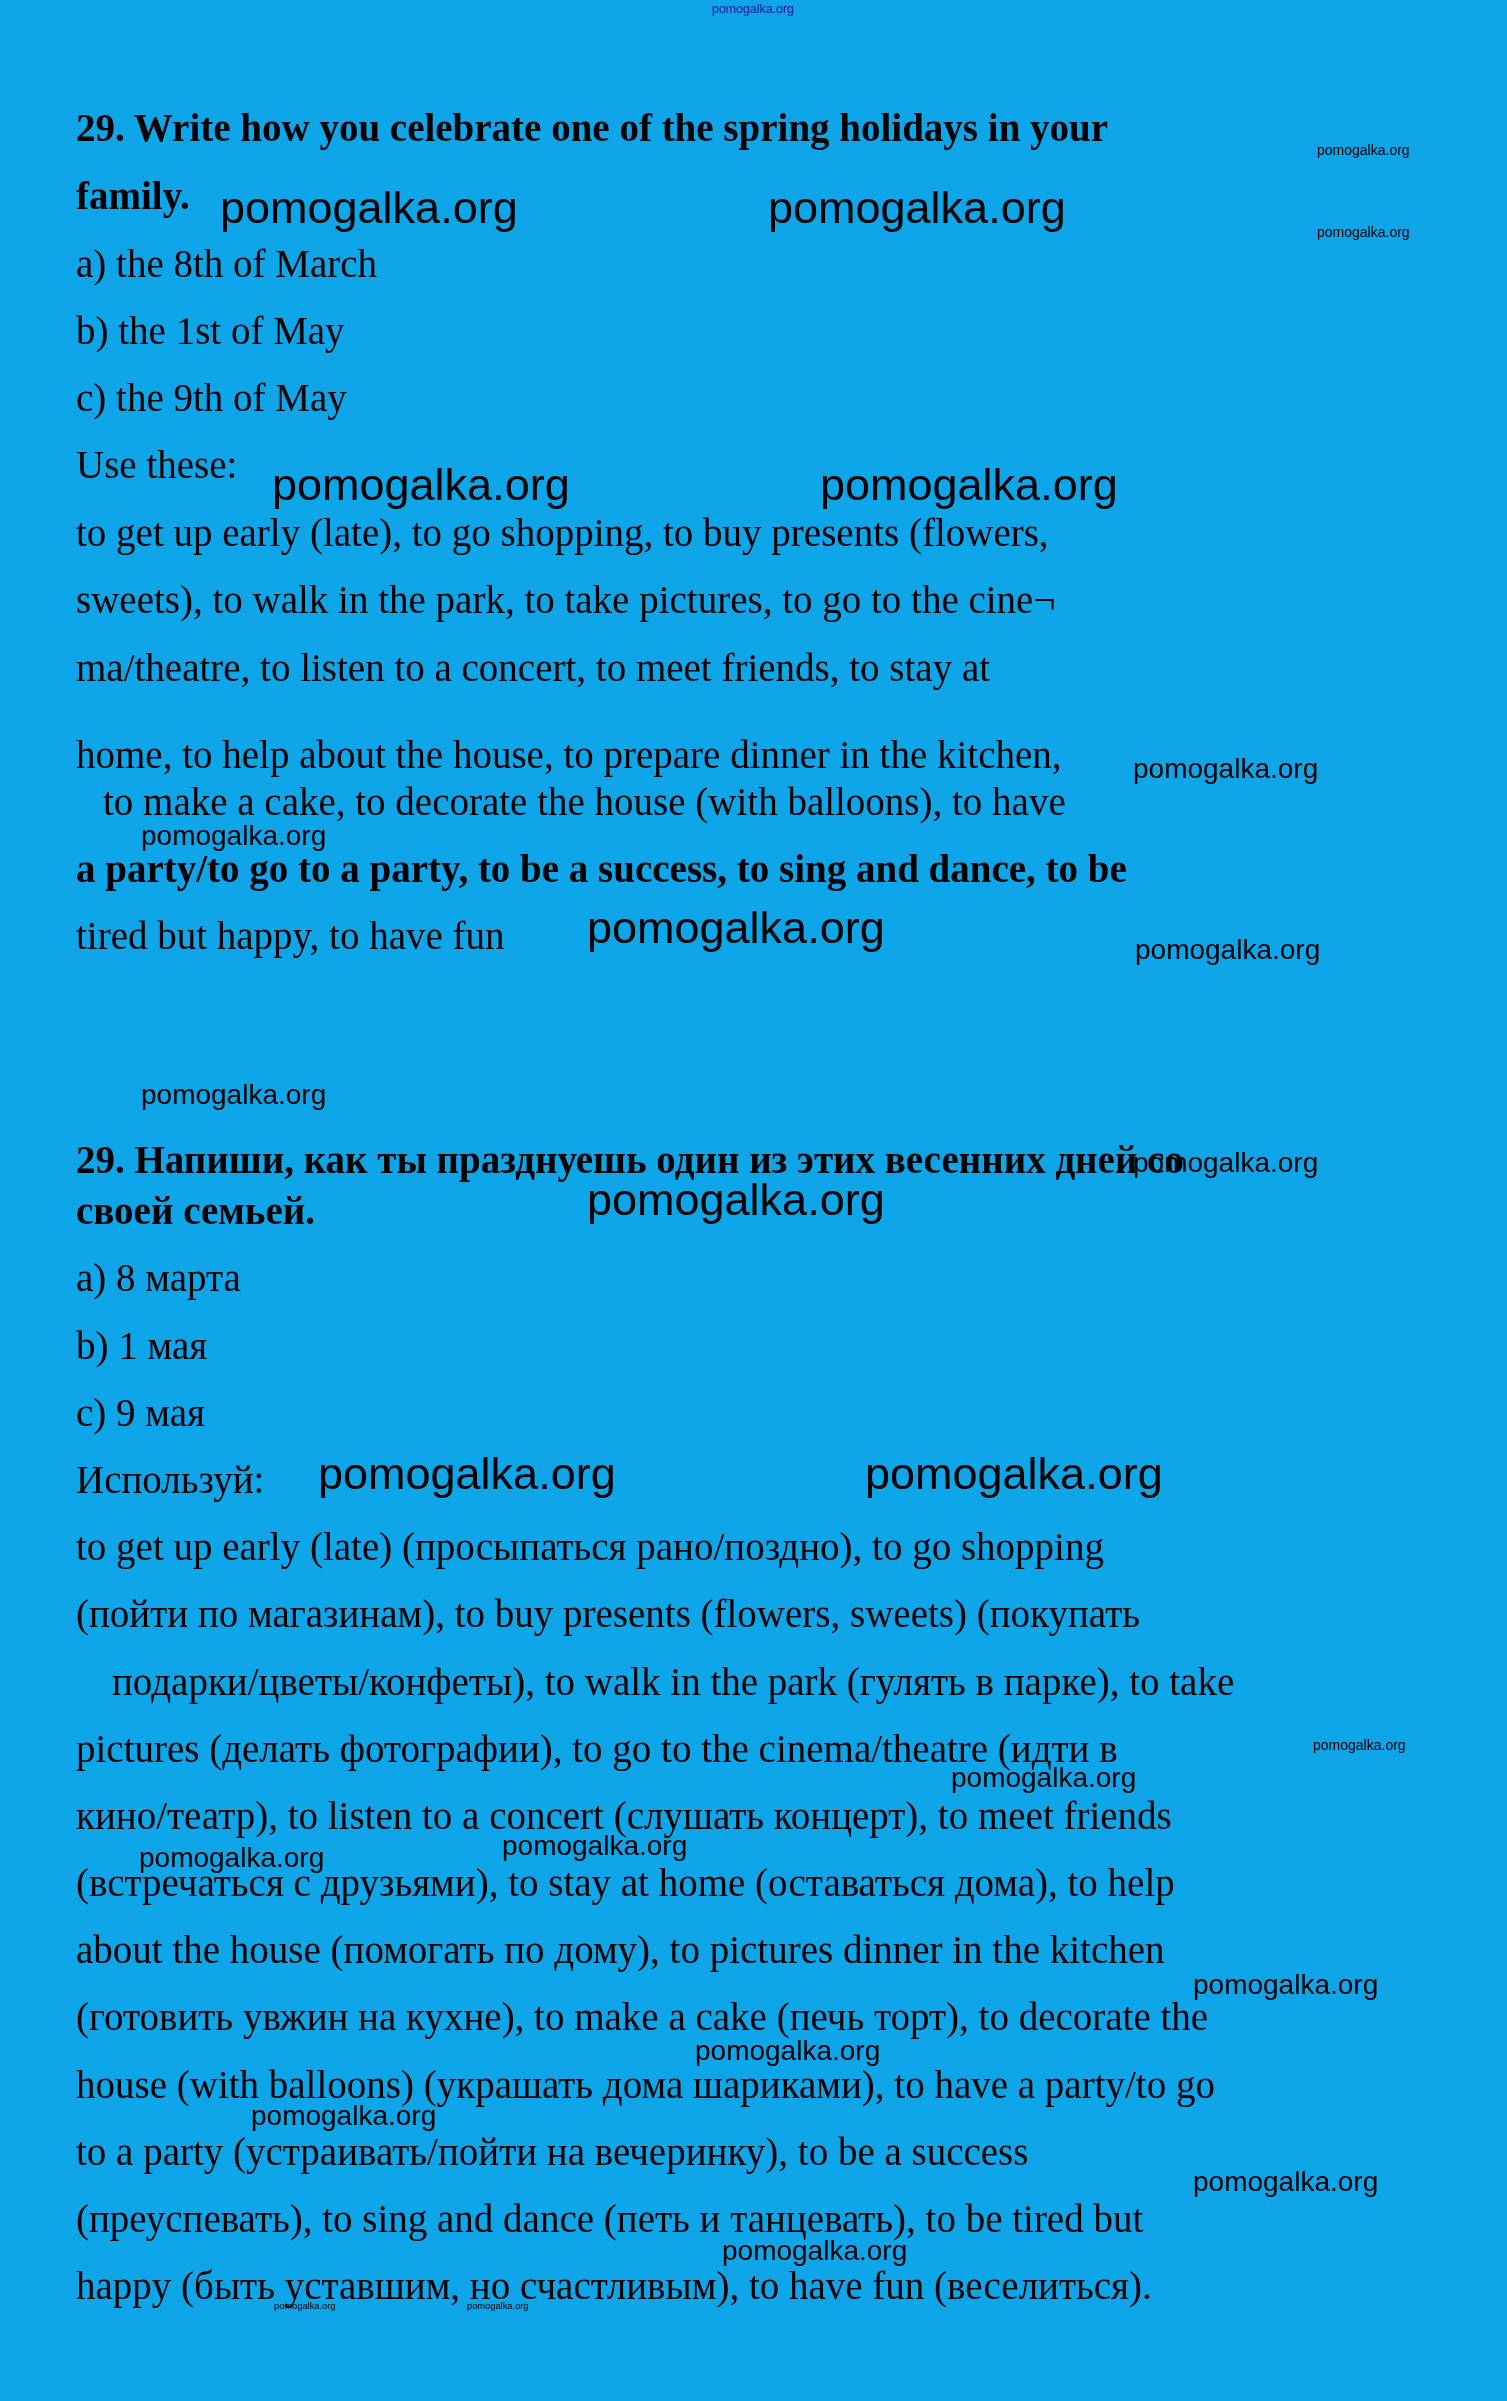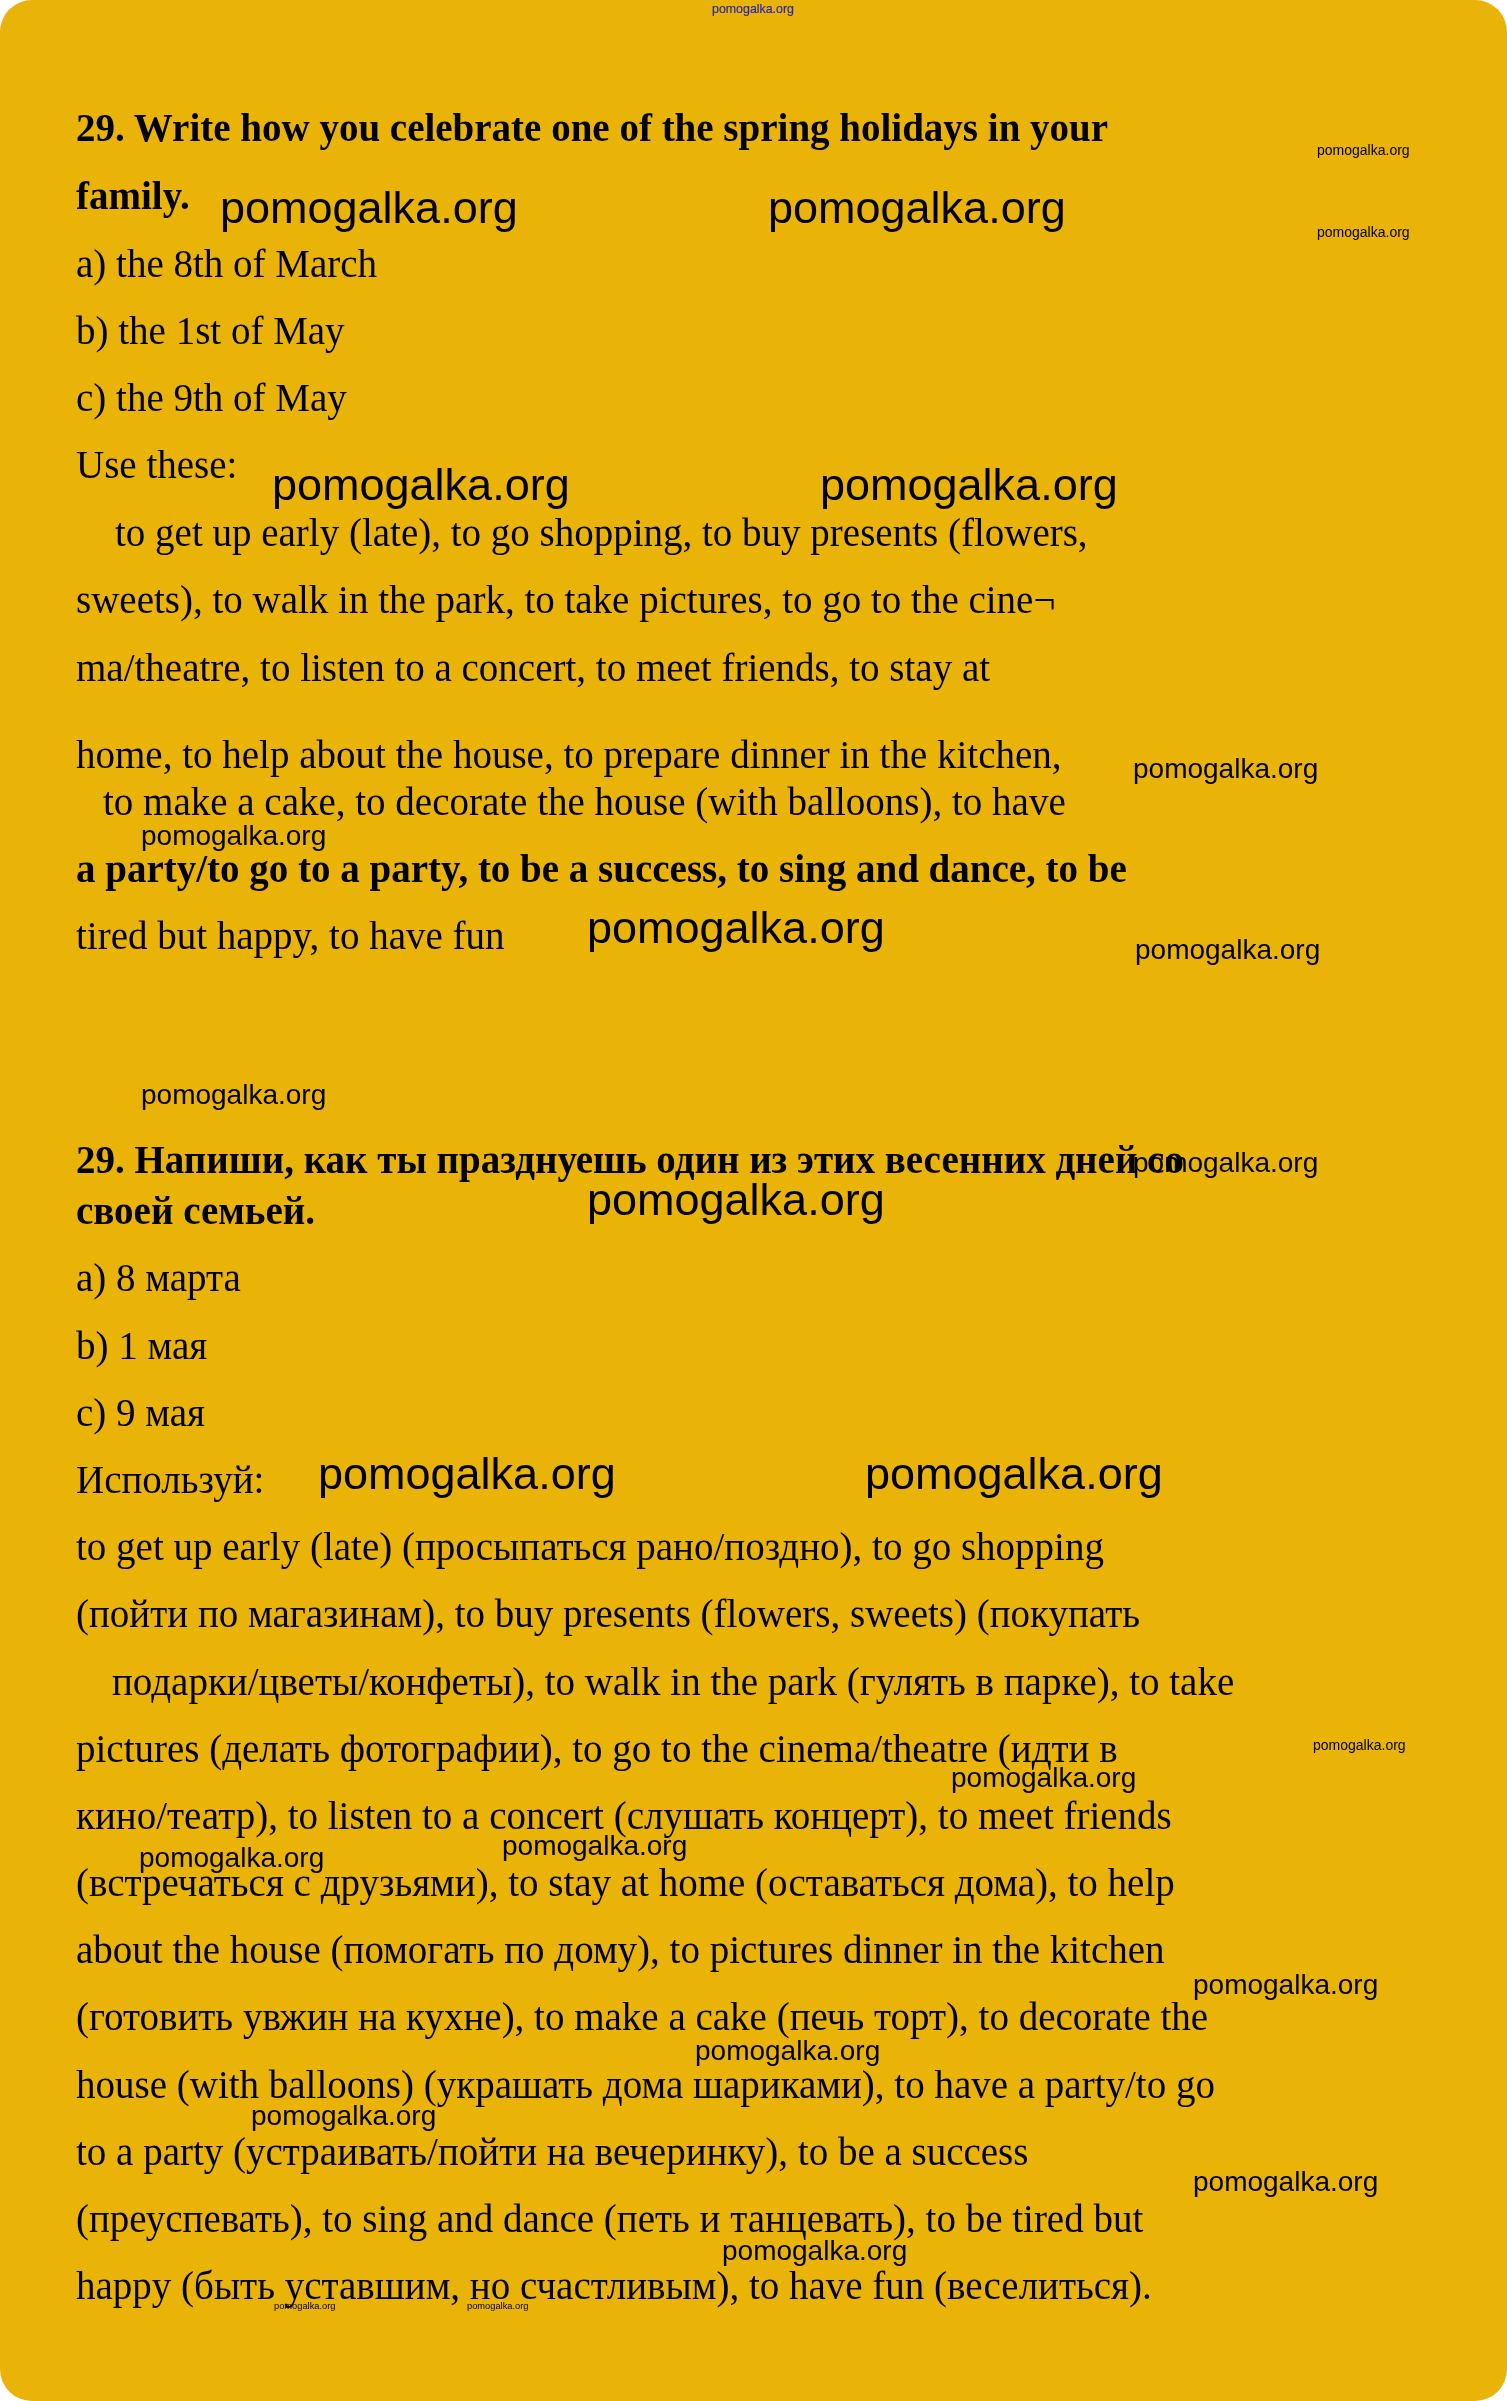--- a/index.html
+++ b/index.html
@@ -1,17 +1,17 @@
 <!DOCTYPE html>
 <html style="font-size:12.4px"><head>
 <meta charset="utf-8">
 <style>
   html, body { margin: 0; padding: 0; background: #ffffff; }
   body { width: 1507px; height: 2401px; position: relative; overflow: hidden; }
-  .page { position: absolute; left: 0; top: 0; width: 1507px; height: 2401px; background: #eab308; border-radius: 32px; }
+  .page { position: absolute; left: 0; top: 0; width: 1507px; height: 2401px; background: #0ea5e9; }
   .serif { font-family: "Liberation Serif", "DejaVu Serif", serif; color: #000; white-space: nowrap; }
   .line { position: absolute; left: 76px; font-size: 39px; line-height: 51px; }
   .bold { font-weight: bold; }
   .wm { position: absolute; font-family: "Liberation Sans", "DejaVu Sans", sans-serif; color: #000; white-space: nowrap; }
   .wm-xl { font-size: 45px; }
   .wm-md { font-size: 28px; }
   .wm-sm { font-size: 14px; }
   .wm-xs { font-size: 9.3px; }
   .wm-top { font-size: 12.4px; color: #2a2ab0; -webkit-text-stroke: 0.2px #2a2ab0; }
 </style>
@@ -24,21 +24,21 @@
 
   <section>
     <div class="serif line bold" style="top:102px;">29. Write how you celebrate one of the spring holidays in your</div>
     <div class="serif line bold" style="top:170px;">family.</div>
 
     <div class="serif line" style="top:238px;">a) the 8th of March</div>
     <div class="serif line" style="top:305px;">b) the 1st of May</div>
     <div class="serif line" style="top:372px;">c) the 9th of May</div>
     <div class="serif line" style="top:439px;">Use these:</div>
 
-    <div class="serif line" style="top:507px;margin-left:39px;">to get up early (late), to go shopping, to buy presents (flowers,</div>
+    <div class="serif line" style="top:507px;">to get up early (late), to go shopping, to buy presents (flowers,</div>
     <div class="serif line" style="top:574px;">sweets), to walk in the park, to take pictures, to go to the cine¬</div>
     <div class="serif line" style="top:642px;">ma/theatre, to listen to a concert, to meet friends, to stay at</div>
     <div class="serif line" style="top:709px;margin-top:20px;">home, to help about the house, to prepare dinner in the kitchen,</div>
     <div class="serif line" style="top:776px;margin-left:27px;">to make a cake, to decorate the house (with balloons), to have</div>
     <div class="serif line" style="top:843px;font-weight:bold;">a party/to go to a party, to be a success, to sing and dance, to be</div>
     <div class="serif line" style="top:910px;">tired but happy, to have fun</div>
   </section>
 
   <div class="wm wm-sm" style="left:1317px; top:142px;">pomogalka.org</div>
   <div class="wm wm-xl" style="left:220px; top:182px;">pomogalka.org</div>

